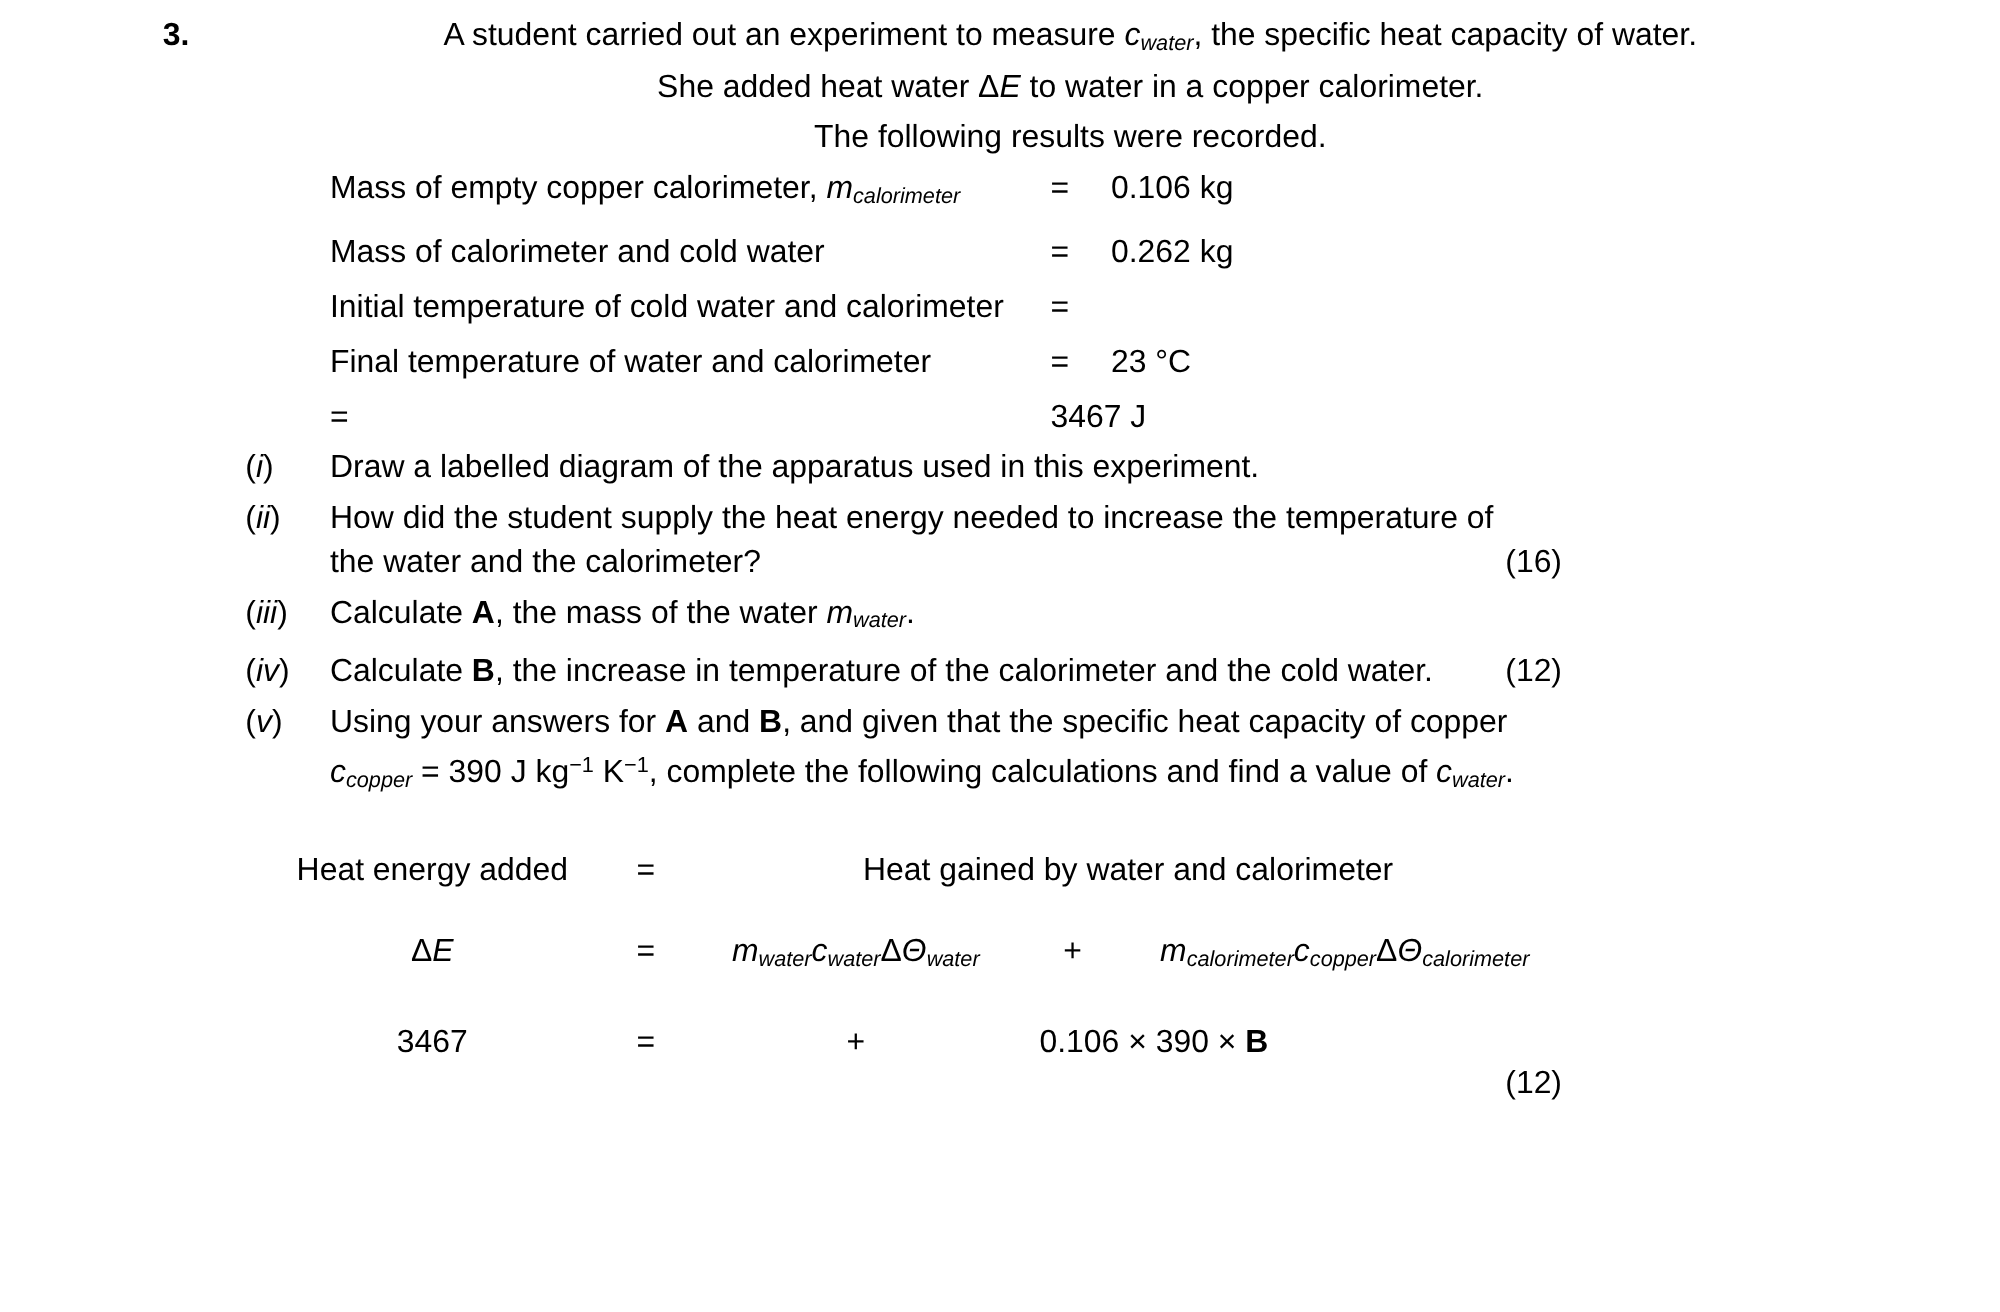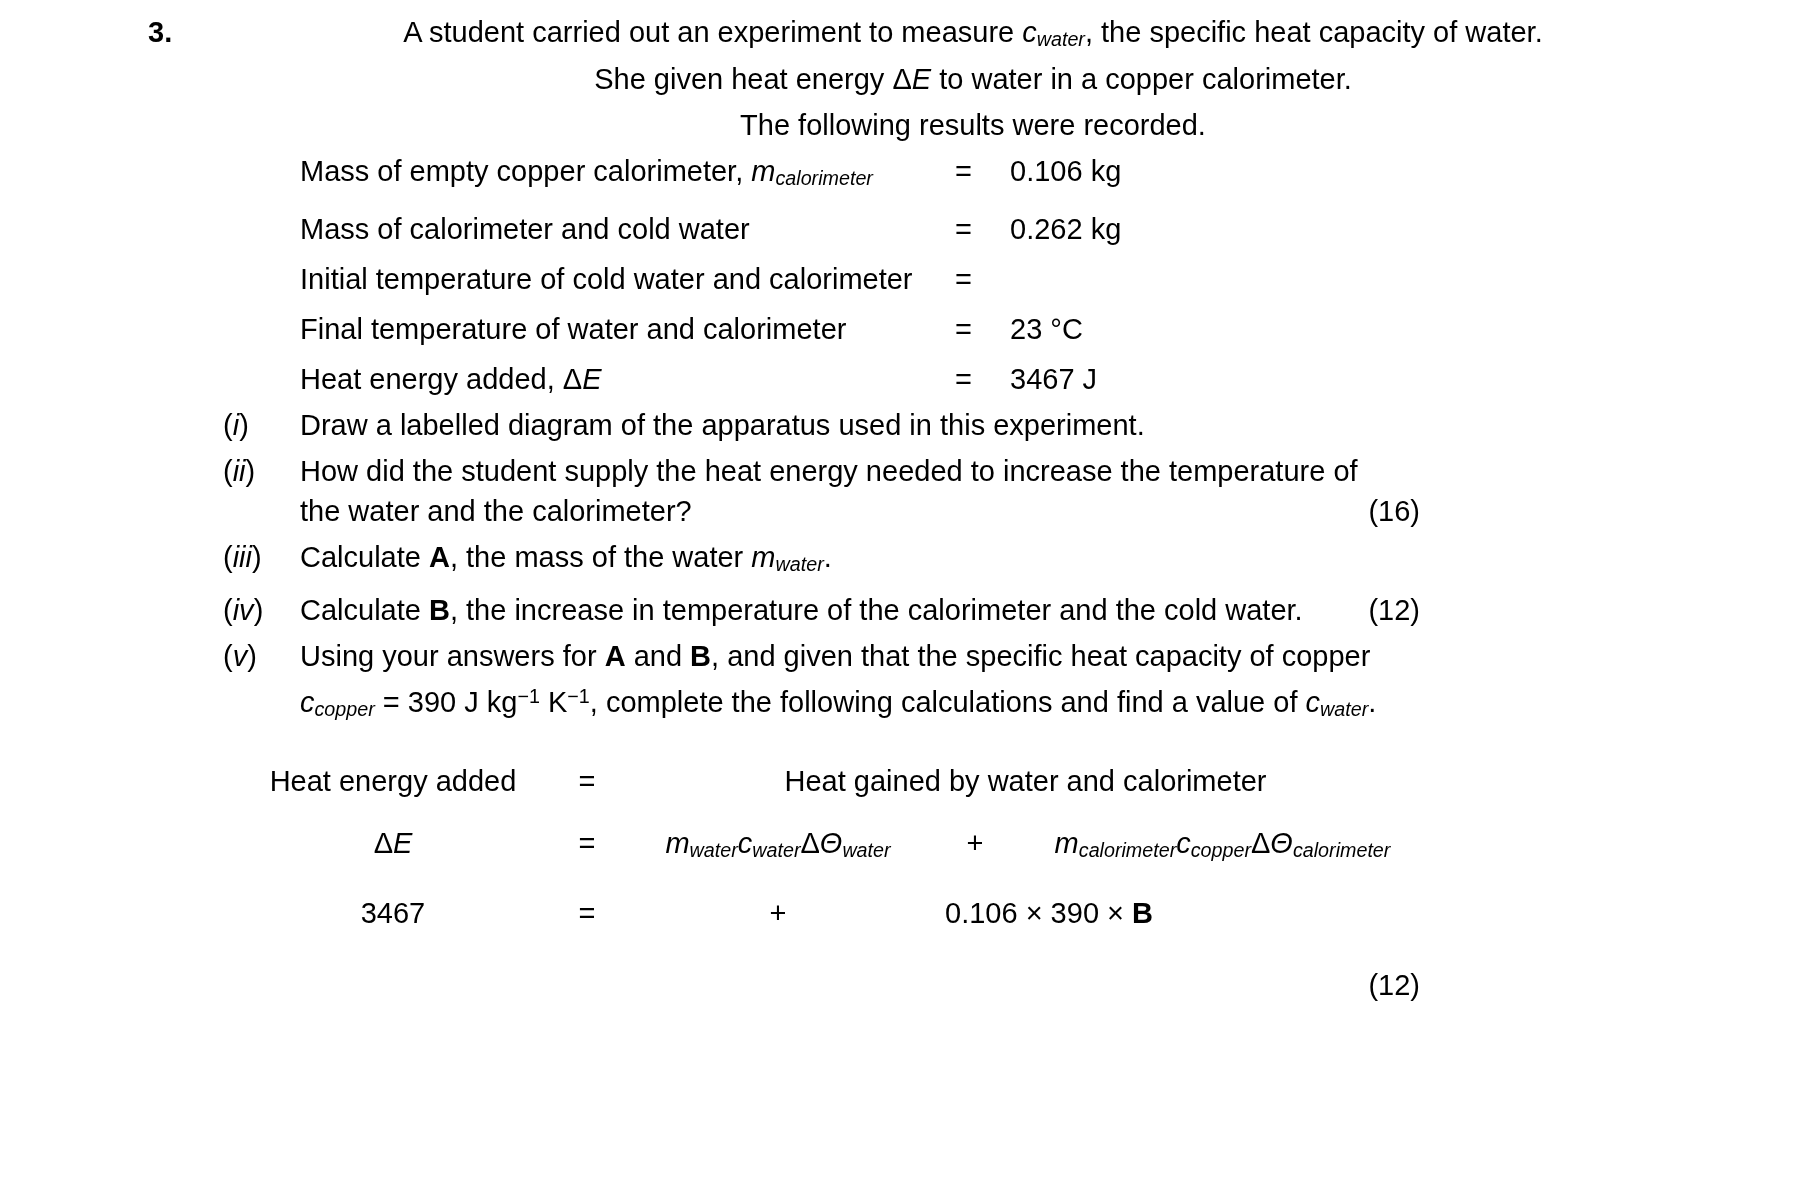--- a/index.html
+++ b/index.html
@@ -39,24 +39,24 @@
     width: 1197px;
     line-height: 40px;
     margin-top: 6px;
   }
   .p-label { white-space: nowrap; }
   .p-text { white-space: nowrap; }
   .p-marks { position: absolute; right: 0; bottom: 0; line-height: 40px; margin-left: 44px; }
 
   .equations {
     margin-left: 223px;
-    margin-top: 32px;
+    margin-top: 42px;
     display: grid;
     grid-template-columns: 340px 48px 334px 60px 435px;
-    row-gap: 22px;
+    row-gap: 34px;
     align-items: baseline;
     width: 1217px;
   }
   .eq-cell { text-align: center; line-height: 40px; white-space: nowrap; }
   .eq-span { grid-column: 3 / 6; }
 
   .final-marks { position: absolute; top: 965px; right: 398px; line-height: 40px; }
 
   
   .i { font-style: italic; }
@@ -67,21 +67,21 @@
 </head>
 <body>
 
 <div class="page">
 
   <div class="qrow">
     <div class="qnum">3.</div>
     <div class="qbody">
 
       <div class="line"><span>A student carried out an experiment to measure </span><span class="i">c</span><span class="isub">water</span><span>, the specific heat capacity of water.</span></div>
-      <div class="line"><span>She given heat energy Δ</span><span class="i">E</span><span> to water in a copper calorimeter.</span></div>
+      <div class="line"><span>She added heat water Δ</span><span class="i">E</span><span> to water in a copper calorimeter.</span></div>
 
       <div class="line results-heading">The following results were recorded.</div>
 
       <div class="results">
         <div class="result-row">
           <div class="r-label"><span>Mass of empty copper calorimeter, </span><span class="i">m</span><span class="isub">calorimeter</span></div>
           <div class="r-eq">=</div>
           <div class="r-val">0.106 kg</div>
         </div>
         <div class="result-row">
@@ -92,21 +92,20 @@
         <div class="result-row">
           <div class="r-label"><span>Initial temperature of cold water and calorimeter</span></div>
           <div class="r-eq">=</div>
         </div>
         <div class="result-row">
           <div class="r-label"><span>Final temperature of water and calorimeter</span></div>
           <div class="r-eq">=</div>
           <div class="r-val">23 °C</div>
         </div>
         <div class="result-row">
-          <div class="r-label"><span>Heat energy added, Δ</span><span class="i">E</span></div>
           <div class="r-eq">=</div>
           <div class="r-val">3467 J</div>
         </div>
       </div>
 
       <div class="parts">
         <div class="part">
           <div class="p-label"><span>(</span><span class="i">i</span><span>)</span></div>
           <div class="p-text"><span>Draw a labelled diagram of the apparatus used in this experiment.</span></div>
           <div class="p-marks"></div>

